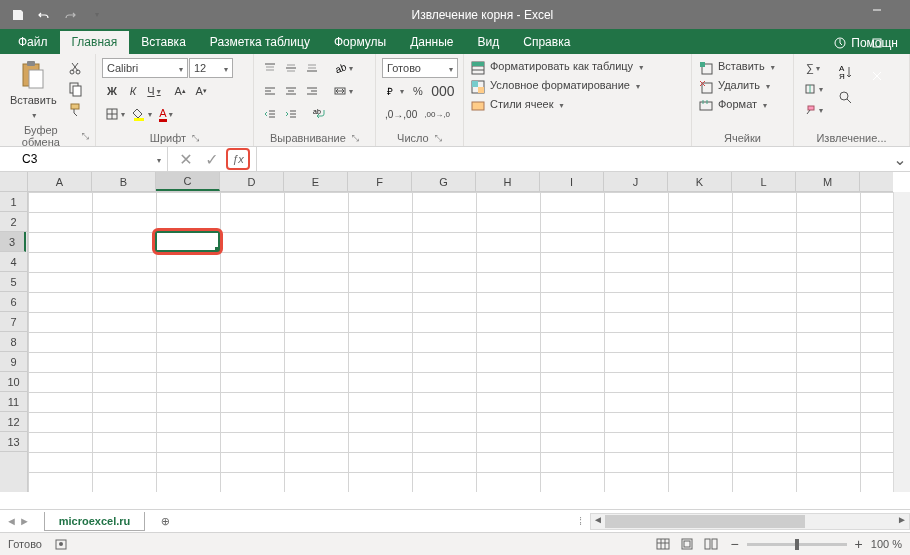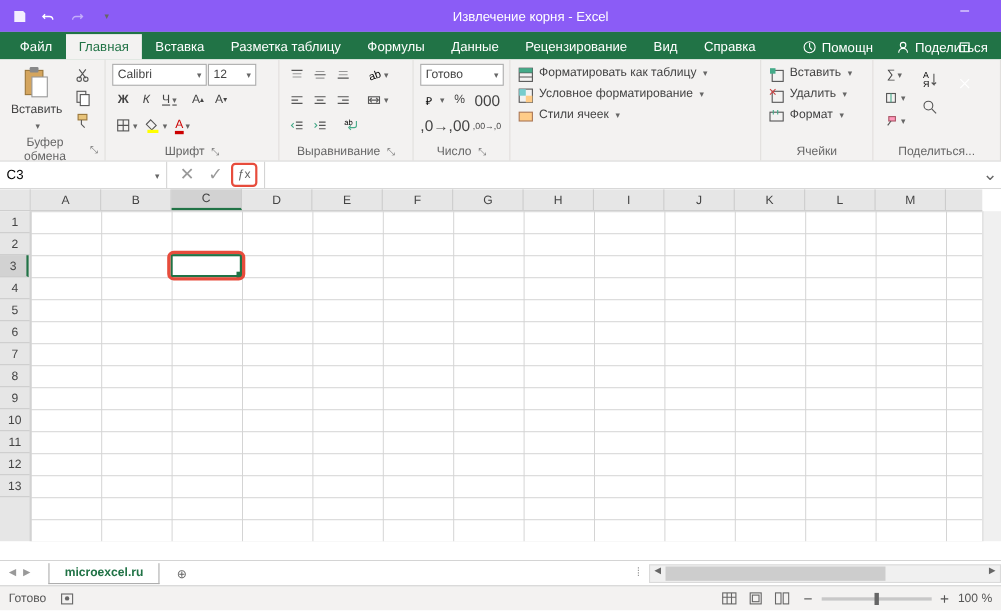--- a/index.html
+++ b/index.html
@@ -1,18 +1,18 @@
 <!DOCTYPE html>
 <html><head>
 <meta charset="utf-8">
 <style>
 * { margin: 0; padding: 0; box-sizing: border-box; font-family: 'Segoe UI', Arial, sans-serif; }
 body { width: 910px; height: 555px; background: #fff; overflow: hidden; position: relative; }
 
-.titlebar { height: 29px; background: #8b5cf6; display: flex; align-items: center; color: #fff; font-size: 12px; }
+.titlebar { height: 29px; background: #737373; display: flex; align-items: center; color: #fff; font-size: 12px; }
 .qat { display: flex; align-items: center; padding: 0 6px; gap: 2px; }
 .qat-btn { width: 24px; height: 24px; display: flex; align-items: center; justify-content: center; }
 .title-center { flex: 1; text-align: center; }
 .title-right { display: flex; align-items: center; gap: 4px; padding-right: 6px; flex-direction: column; }
 .vhod-btn { background: #fff; color: #217346; padding: 2px 12px; border: 1px solid #fff; font-size: 12px; }
 .win-btn { width: 40px; height: 29px; display: flex; align-items: center; justify-content: center; }
 
 .tabbar { height: 25px; background: #217346; display: flex; align-items: flex-end; color: #fff; font-size: 12px; padding-left: 6px; }
 .tab { padding: 4px 12px 5px; cursor: pointer; }
 .tab.active { background: #f3f2f1; color: #217346; font-weight: normal; }
@@ -25,25 +25,25 @@
 .rgroup-label { text-align: center; font-size: 11px; color: #666; padding: 2px 0; display: flex; align-items: center; justify-content: center; gap: 6px; }
 .dlg-launcher { font-size: 9px; color: #666; }
 .rbtn { display: flex; align-items: center; justify-content: center; padding: 2px 3px; min-width: 20px; height: 20px; }
 .rcol { display: flex; flex-direction: column; gap: 1px; }
 .rrow { display: flex; gap: 1px; align-items: flex-start; }
 .big-btn { display: flex; flex-direction: column; align-items: center; gap: 2px; padding: 2px 4px; }
 .combo { border: 1px solid #ababab; background: #fff; height: 20px; display: flex; align-items: center; padding: 0 4px; font-size: 11px; gap: 4px; }
 .chev::after { content: '▾'; font-size: 8px; color: #666; margin-left: 2px; }
 
 .formulabar { height: 25px; border-bottom: 1px solid #d4d4d4; display: flex; align-items: center; background: #fff; }
-.namebox { width: 152px; border-right: 1px solid #d4d4d4; padding: 0 6px; font-size: 12px; display: flex; align-items: center; height: 100%; }
+.namebox { width: 152px; border-right: 1px solid #d4d4d4; padding: 0 6px; font-size: 12px; display: flex; align-items: center; height: 100%; margin-left: 16px; }
 .namebox input { border: none; outline: none; width: 100px; font-size: 12px; }
 .fb-btns { display: flex; align-items: center; gap: 2px; padding: 0 6px; border-right: 1px solid #d4d4d4; height: 100%; }
 .fb-btn { width: 24px; height: 22px; display: flex; align-items: center; justify-content: center; color: #999; }
-.fx-btn { border: 2px solid #e74c3c; border-radius: 4px; font-size: 11px; color: #666; }
+.fx-btn { border: 2px solid #e74c3c; border-radius: 4px; font-style: italic; font-size: 11px; color: #666; }
 .formula-input { flex: 1; padding: 0 6px; }
 .fb-expand { width: 20px; text-align: center; color: #666; }
 
 .grid-area { position: relative; height: 337px; overflow: hidden; background: #fff; }
 .corner { position: absolute; left: 0; top: 0; width: 28px; height: 20px; background: #e6e6e6; border-right: 1px solid #ccc; border-bottom: 1px solid #ccc; }
 .col-headers { position: absolute; left: 28px; top: 0; right: 17px; height: 20px; display: flex; background: #e6e6e6; border-bottom: 1px solid #ccc; }
 .col-h { width: 64px; border-right: 1px solid #ccc; text-align: center; font-size: 11px; line-height: 20px; color: #444; }
 .col-h.sel { background: #d2d2d2; border-bottom: 2px solid #217346; line-height: 18px; }
 .row-headers { position: absolute; left: 0; top: 20px; width: 28px; bottom: 17px; background: #e6e6e6; border-right: 1px solid #ccc; }
 .row-h { height: 20px; border-bottom: 1px solid #ccc; text-align: center; font-size: 11px; line-height: 20px; color: #444; }
@@ -121,39 +121,31 @@
   </div>
 </div>
 
 <div class="tabbar">
   <div class="tab">Файл</div>
   <div class="tab active">Главная</div>
   <div class="tab">Вставка</div>
   <div class="tab">Разметка таблицу</div>
   <div class="tab">Формулы</div>
   <div class="tab">Данные</div>
-  <div class="tab">Рецензирование</div>
   <div class="tab">Вид</div>
   <div class="tab">Справка</div>
   <div class="tab-right">
     <div class="tab-right-item">
         <svg width="14" height="14">
           <circle cx="7" cy="7" r="5" fill="none" stroke="#fff"></circle>
           <line x1="7" y1="3" x2="7" y2="7" stroke="#fff"></line>
           <line x1="7" y1="7" x2="9" y2="9" stroke="#fff"></line>
         </svg>
         <span>Помощн</span>
       </div>
-    <div class="tab-right-item">
-        <svg width="14" height="14">
-          <circle cx="7" cy="5" r="2.5" fill="none" stroke="#fff"></circle>
-          <path d="M3 12a4 4 0 018 0" fill="none" stroke="#fff"></path>
-        </svg>
-        <span>Поделиться</span>
-      </div>
   </div>
 </div>
 
 <div class="ribbon">
   <div class="rgroup" style="width:96px">
     <div class="rgroup-content">
       <div class="big-btn">
         <svg width="28" height="32" viewBox="0 0 28 32">
             <rect x="4" y="4" width="16" height="22" fill="#d4a55e" stroke="#9a7639"></rect>
             <rect x="8" y="1" width="8" height="5" rx="1" fill="#888"></rect>
@@ -338,21 +330,21 @@
       <div class="rrow">
         <div class="rbtn chev">
             <svg width="14" height="14">
               <text x="2" y="11" font-size="10">₽</text>
             </svg>
           </div>
         <div class="rbtn">%</div>
         <div class="rbtn" style="font-size:14px">000</div>
       </div>
       <div class="rrow">
-        <div class="rbtn" style="font-size:14px">,0→,00</div>
+        <div class="rbtn" style="font-size:10px">,0→,00</div>
         <div class="rbtn" style="font-size:8px">,00→,0</div>
       </div>
     </div>
     <div class="rgroup-label">
         <span>Число</span>
         <span class="dlg-launcher">⤡</span>
       </div>
   </div>
 
   <div class="rgroup" style="width:228px">
@@ -445,21 +437,21 @@
           </div>
         <div class="rbtn">
             <svg width="18" height="18">
               <circle cx="7" cy="7" r="4" fill="none" stroke="#555"></circle>
               <line x1="10" y1="10" x2="14" y2="14" stroke="#555"></line>
             </svg>
           </div>
       </div>
     </div>
     <div class="rgroup-label">
-        <span>Поделиться...</span>
+        <span>Извлечение...</span>
       </div>
   </div>
 </div>
 
 <div class="formulabar">
   <div class="namebox">
       <input value="C3" style="">
       <span class="chev" style="margin-left:auto"></span>
     </div>
   <div class="fb-btns">

